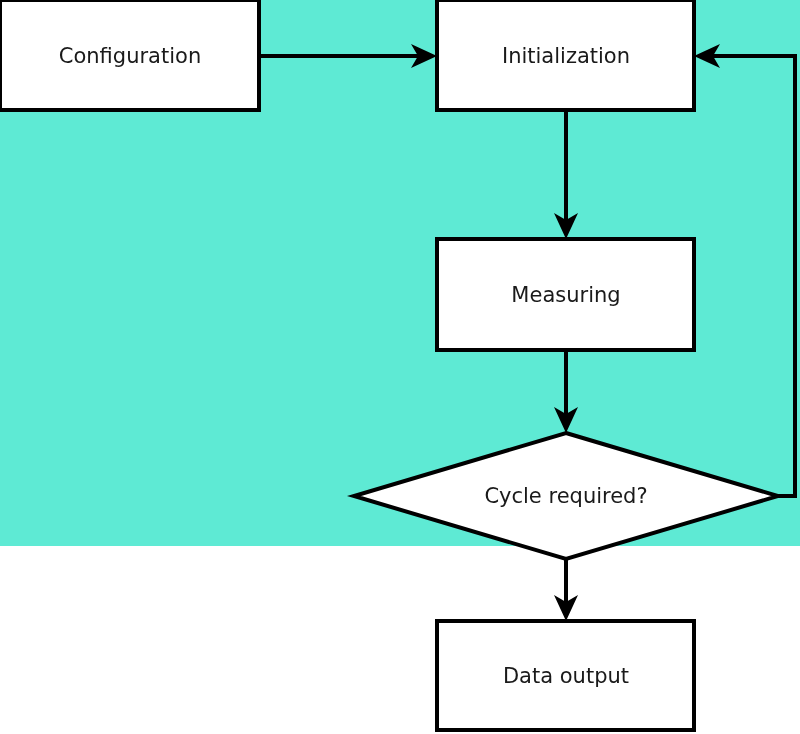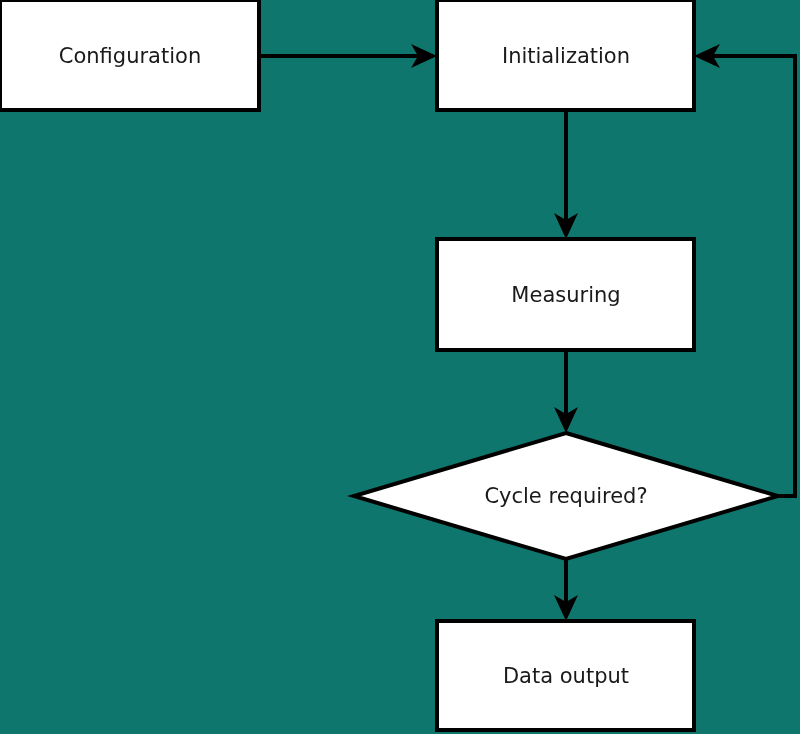--- a/index.html
+++ b/index.html
@@ -10,22 +10,22 @@
   }
   body {
     width: 800px;
     height: 734px;
     overflow: hidden;
     font-family: "DejaVu Sans", sans-serif;
   }
   #diagram-root {
     position: relative;
     width: 800px;
-    height: 734px;
-    background: #0f766e;
+    height: 546px;
+    background: #5eead4;
   }
   svg#flowchart {
     display: block;
     width: 800px;
     height: 734px;
   }
   .node-shape {
     fill: #ffffff;
     stroke: #000000;
     stroke-width: 4;

